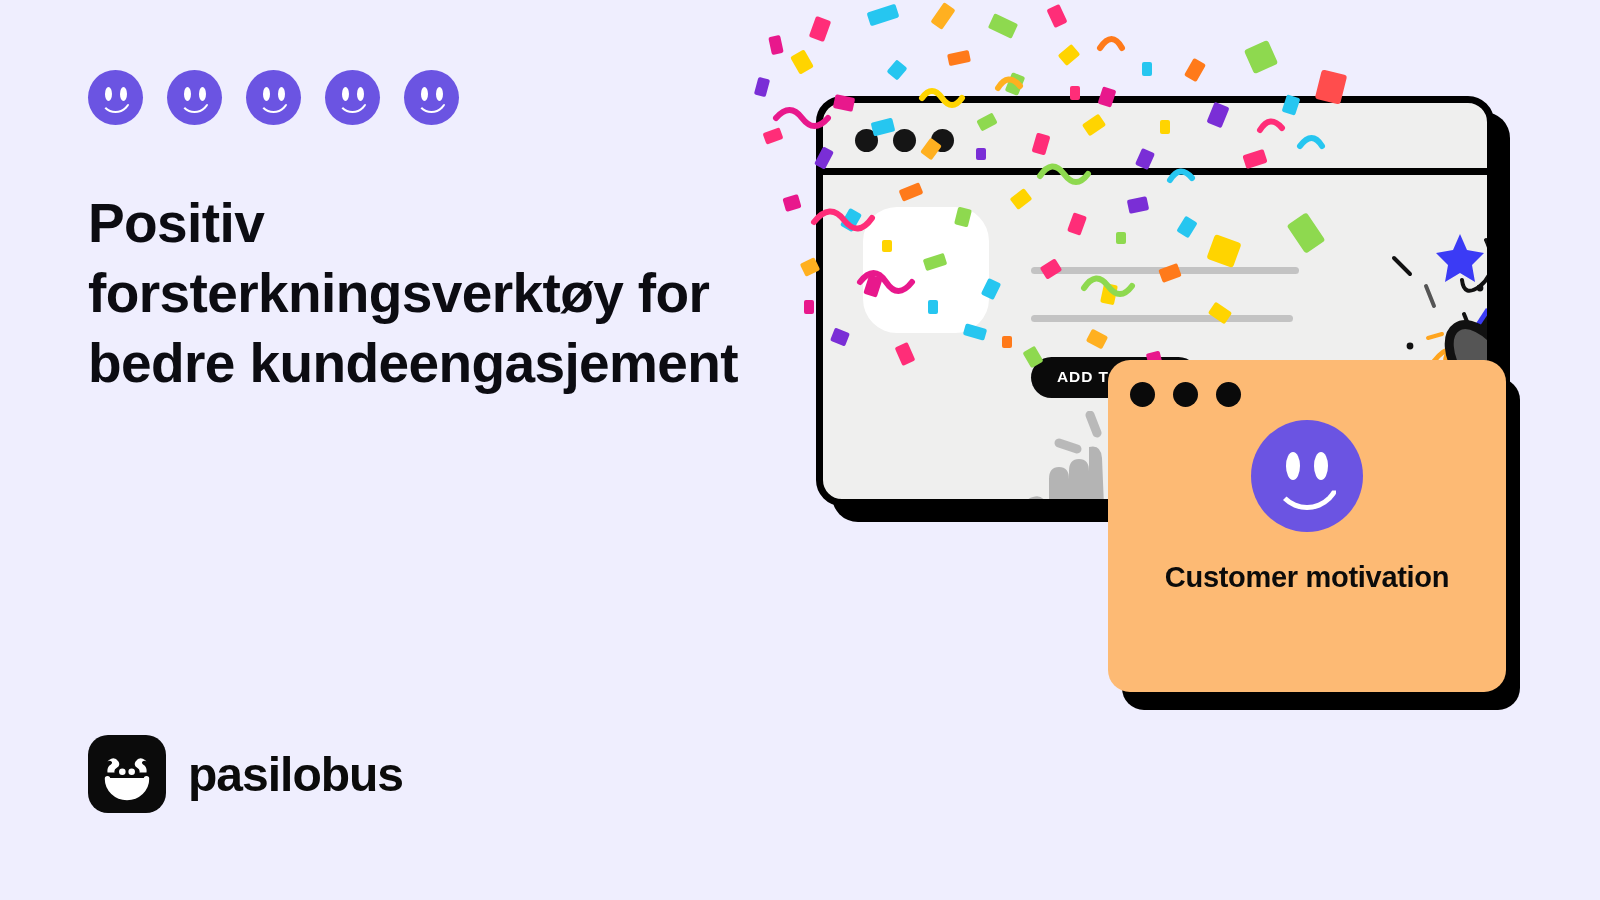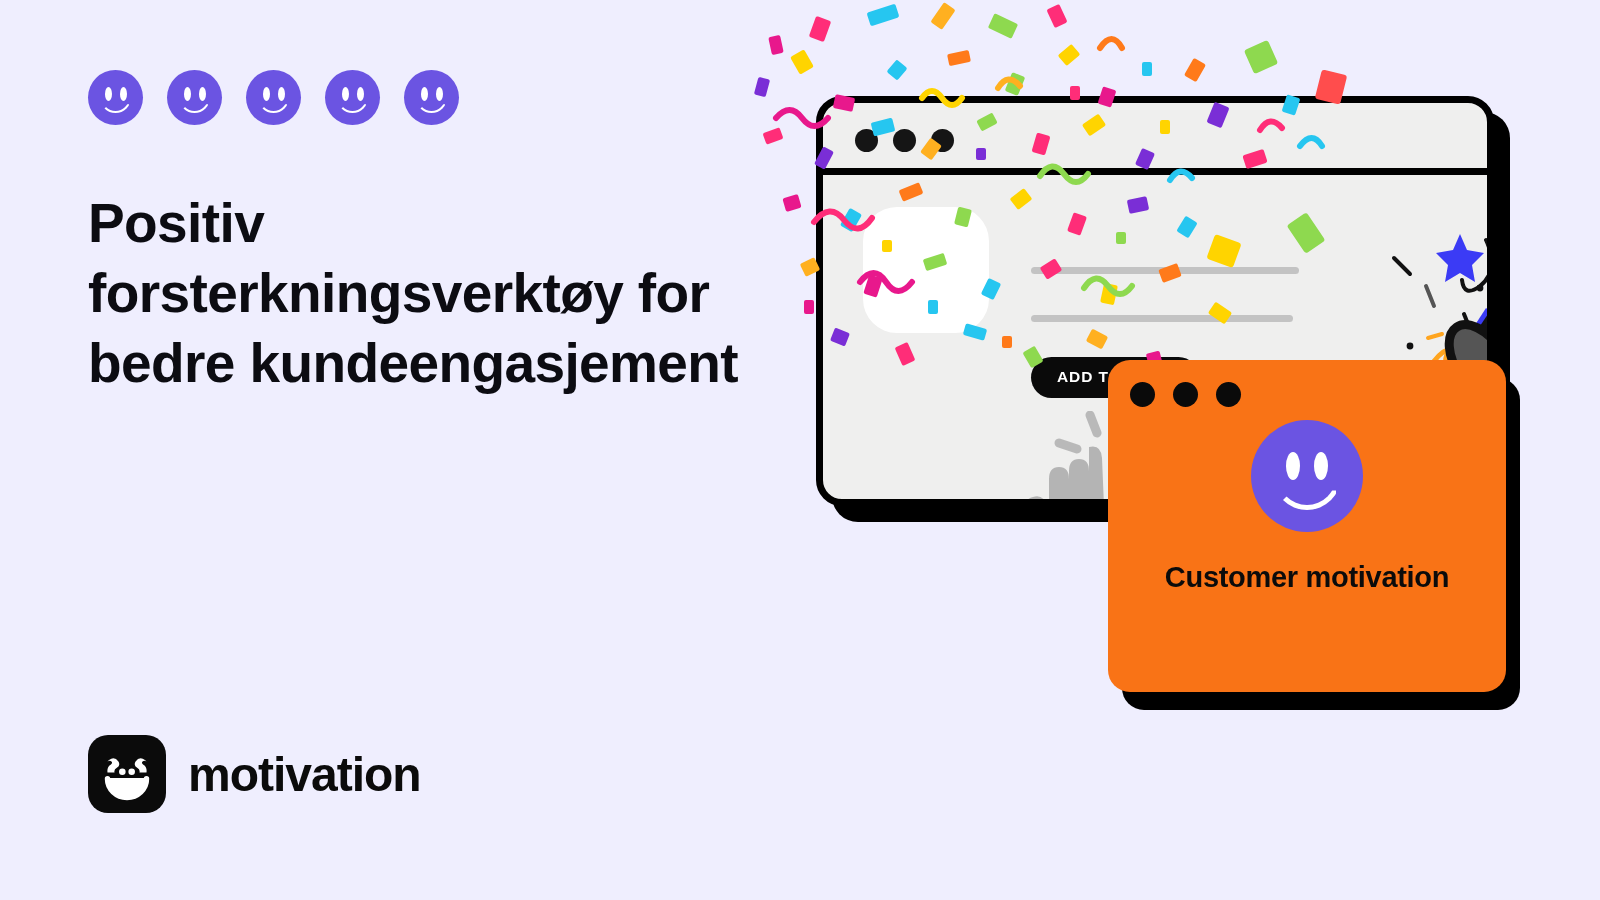--- a/index.html
+++ b/index.html
@@ -75,21 +75,21 @@
   
   .confetti{position:absolute;left:0;top:0;width:860px;height:560px;pointer-events:none;}
 
   
   .card-shadow{
     position:absolute;left:382px;top:378px;width:398px;height:332px;
     background:#000;border-radius:22px;
   }
   .card{
     position:absolute;left:368px;top:360px;width:398px;height:332px;
-    background:#f97316;border-radius:22px;overflow:hidden;
+    background:#fdba74;border-radius:22px;overflow:hidden;
   }
   .card-dots{position:absolute;left:22px;top:22px;display:flex;gap:18px;}
   .card-dots span{width:25px;height:25px;border-radius:50%;background:#0a0a0a;display:block;}
   .card-smiley{
     position:absolute;left:50%;top:60px;transform:translateX(-50%);
     width:112px;height:112px;border-radius:50%;
   }
   .card-smiley .eye{position:absolute;width:14px;height:28px;border-radius:50%;background:#fff;top:29%;}
   .card-smiley .eye.l{left:31%;}
   .card-smiley .eye.r{right:31%;}
@@ -146,21 +146,21 @@
             <path d="M27 32 q7 -5 12 2 q3 5 -2 8 q-4 2 -3 6 l-9 0 q-1 -7 4 -10 q3 -2 1 -4 q-2 -2 -5 0 z"></path>
             <path d="M73 32 q-7 -5 -12 2 q-3 5 2 8 q4 2 3 6 l9 0 q1 -7 -4 -10 q-3 -2 -1 -4 q2 -2 5 0 z"></path>
             <circle cx="44" cy="47" r="4.2"></circle>
             <circle cx="56" cy="47" r="4.2"></circle>
             <path d="M25 55 h50 a25 25 0 0 1 -50 0 z"></path>
             <path d="M22 53 h56 v7 h-56 z" opacity="0"></path>
           </g>
           <path d="M25 56 a25 24 0 0 0 50 0" fill="none" stroke="#ffffff" stroke-width="7" stroke-linecap="round"></path>
         </svg>
       </div>
-      <div class="logo-word">motivation</div>
+      <div class="logo-word">pasilobus</div>
     </div>
   </div>
 
   <div class="art">
 
     <div class="browser-shadow"></div>
 
     <div class="browser">
       <div class="browser-bar">
         <i class="dot d1"></i>

